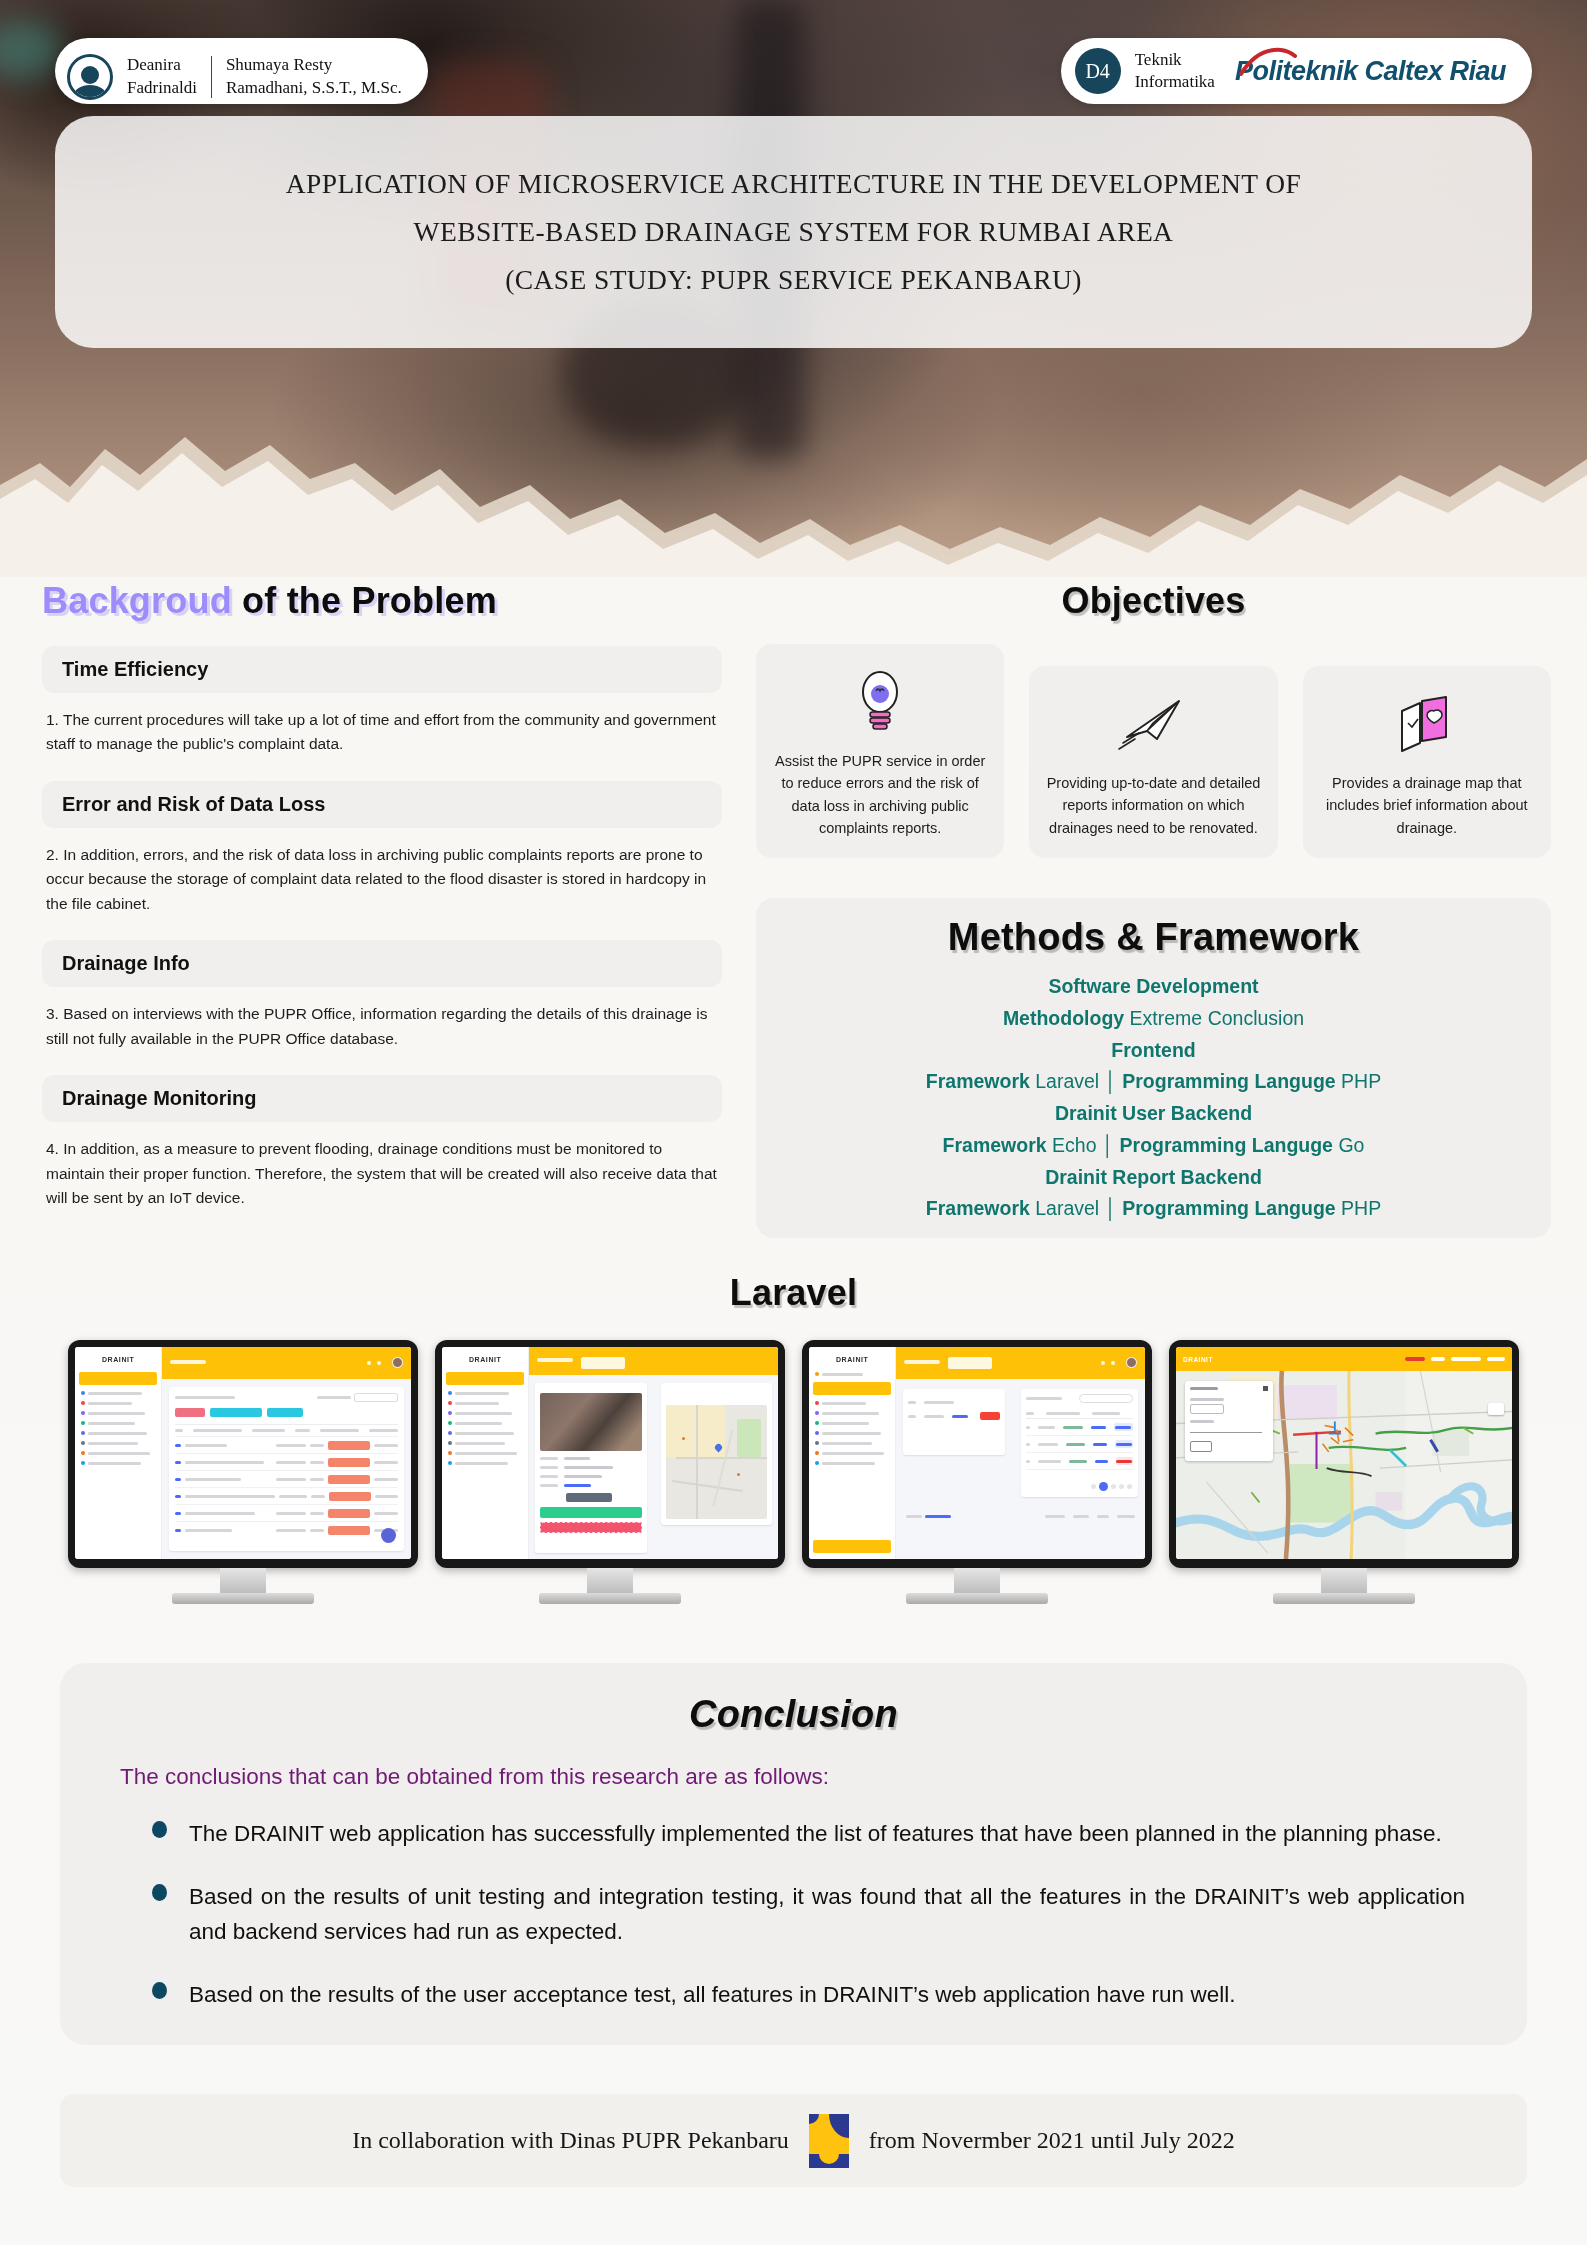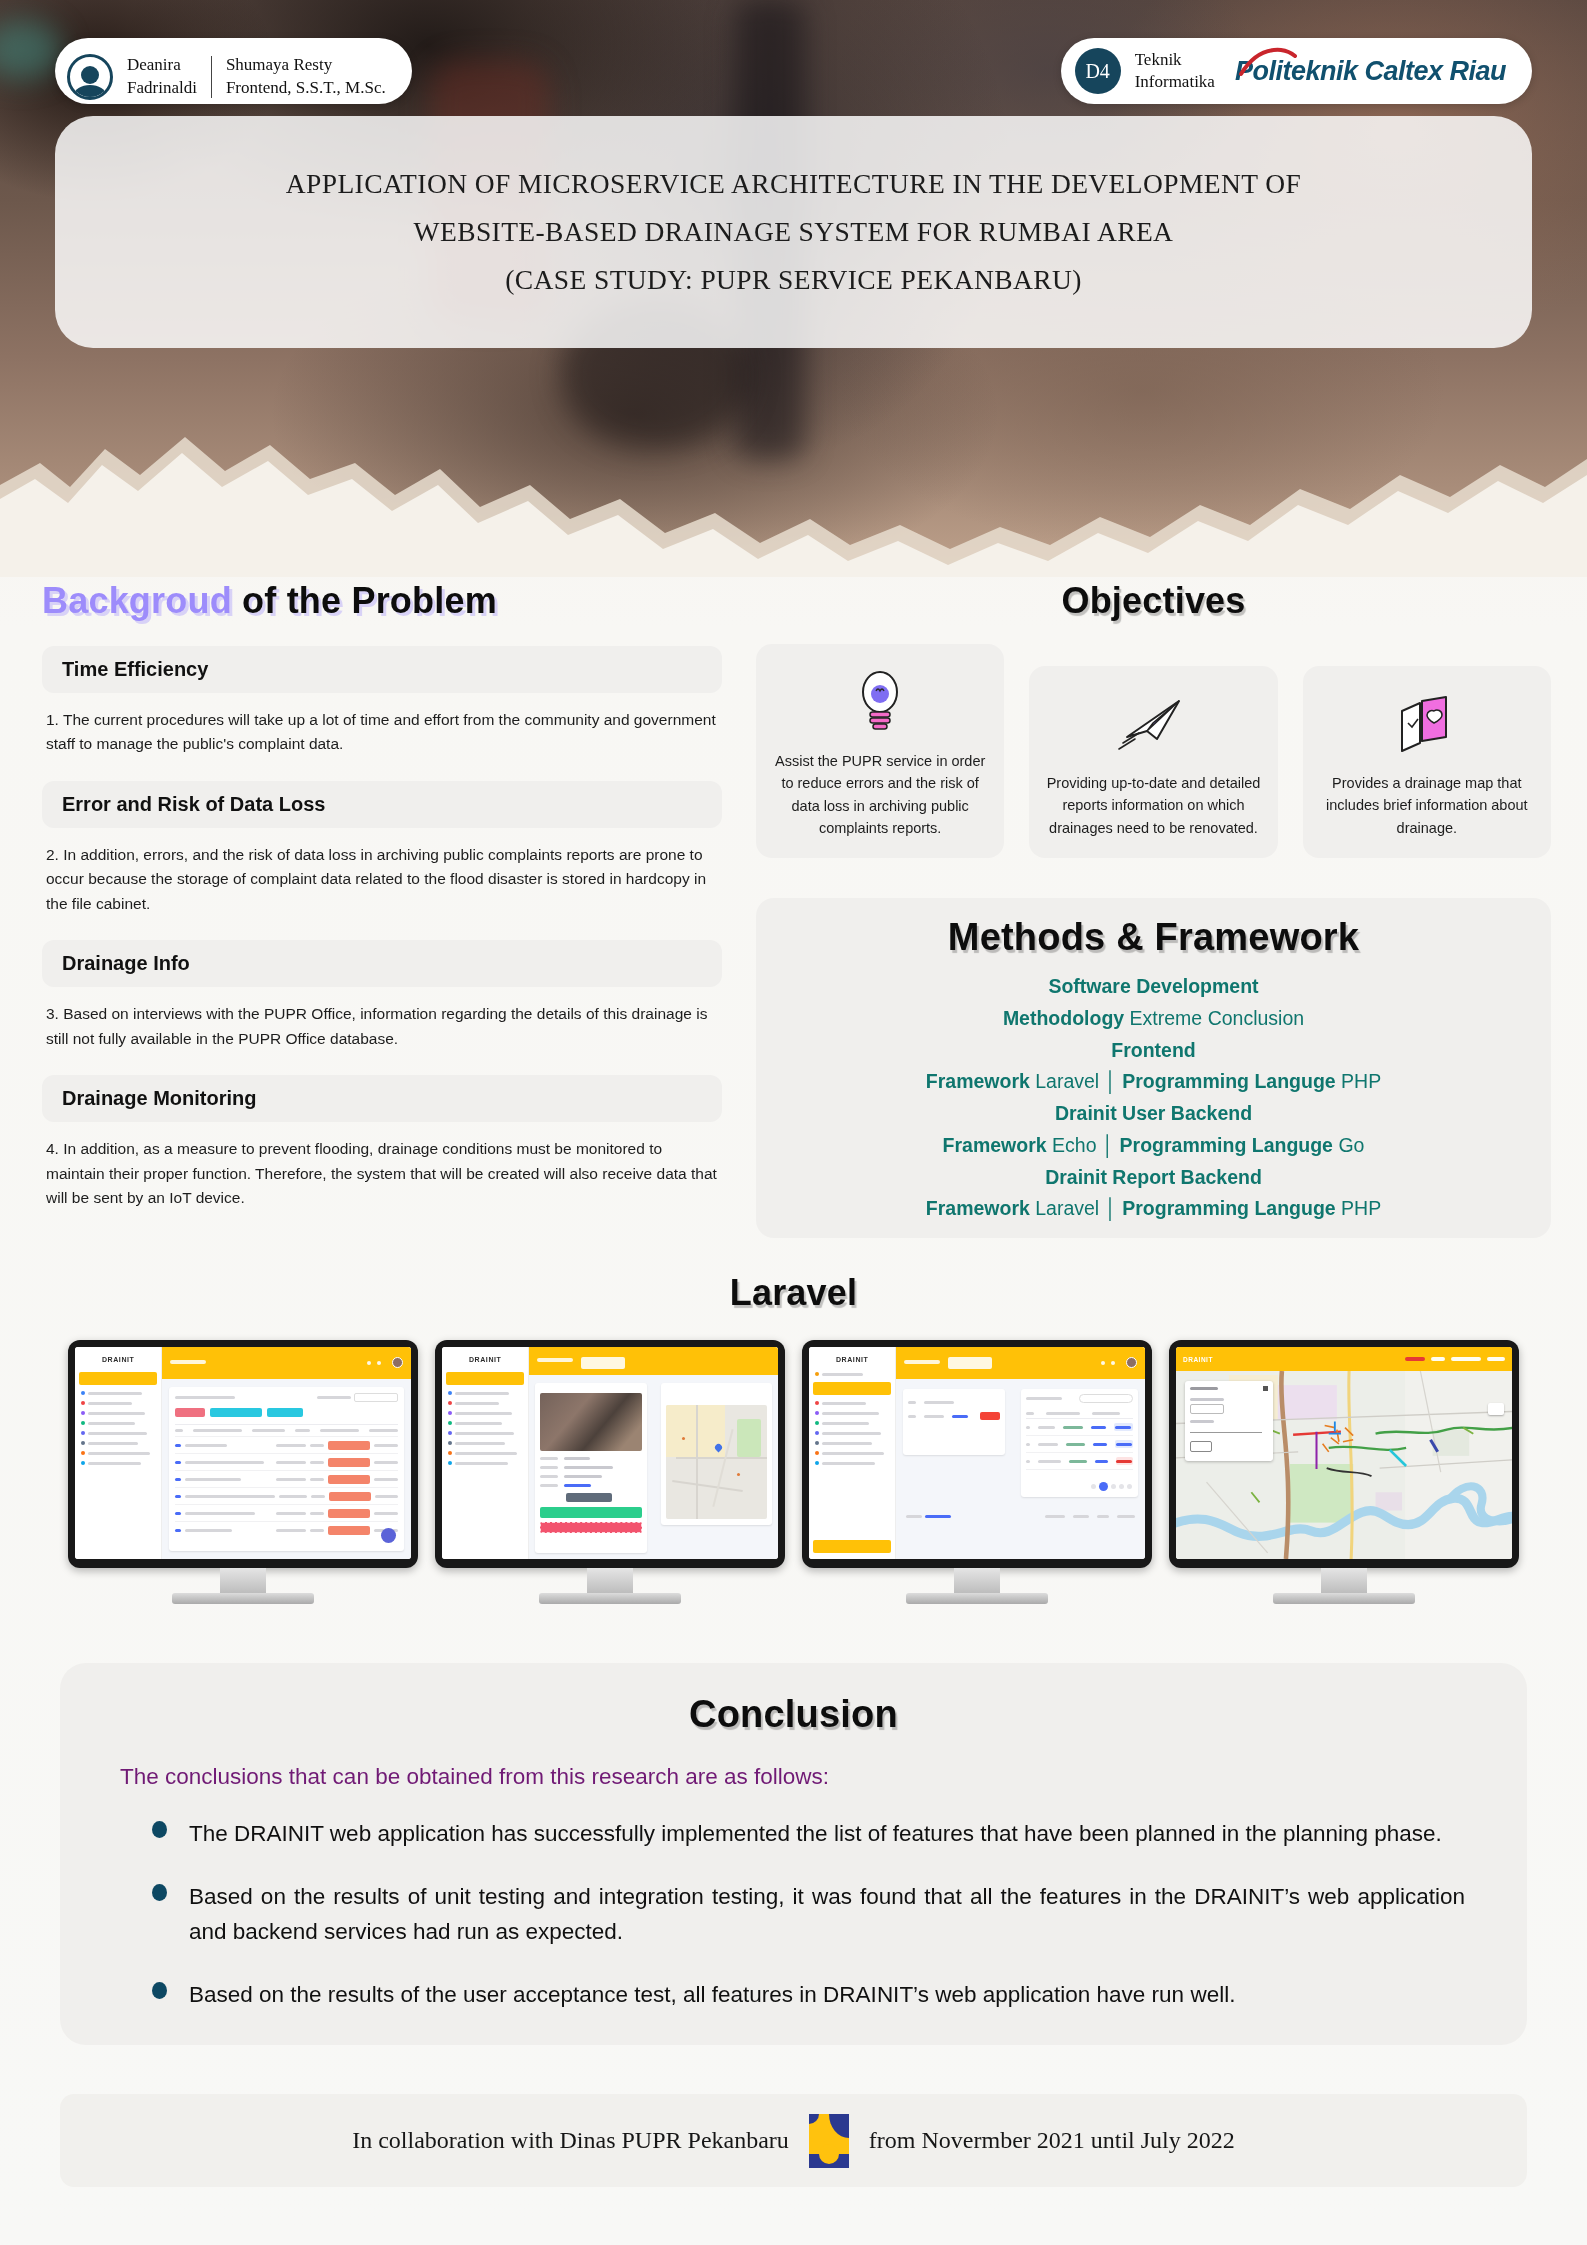--- a/index.html
+++ b/index.html
@@ -129,21 +129,21 @@
   .nl { height:4px; border-radius:2px; background:#fffdf4; }
   .map4 { position:absolute; left:0; right:0; top:24px; bottom:0; background:#eceee9; }
   .panel4 { position:absolute; left:9px; top:10px; width:88px; height:80px; background:#fff; border-radius:3px;
             box-shadow:0 1px 3px rgba(0,0,0,.25); padding:5px; z-index:3; }
   .zoom4 { position:absolute; right:8px; top:32px; width:16px; height:12px; background:#fff; border-radius:2px;
            box-shadow:0 1px 2px rgba(0,0,0,.3); z-index:3; }
 
   
   #conclusion-sec { position:absolute; left:60px; top:1663px; width:1467px; height:382px;
                     background:#f0efed; border-radius:26px; padding-top:30px; }
-  #conclusion-sec .h2 { font-size:38px; }
+  #conclusion-sec .h2 { font-size:38px;font-style:italic; }
   .conc-intro { margin:28px 60px 0; font-size:22.5px; color:#701a75; }
   .conc-list { margin-top:26px; list-style:none; }
   .conc-item { display:flex; gap:22px; padding:0 62px 0 92px; margin-bottom:27px; }
   .conc-dot { width:15px; height:17px; border-radius:50%; background:#0d4863; flex:0 0 auto; margin-top:5px; }
   .conc-text { font-size:22.5px; line-height:1.58; color:#101010; }
   .conc-text.just { text-align:justify; }
 
   
   #footer-bar { position:absolute; left:60px; top:2094px; width:1467px; height:93px; background:#f1f0ed;
                 border-radius:14px; display:flex; align-items:center; justify-content:center; gap:20px; }
@@ -170,21 +170,21 @@
         <span class="avatar-head"></span>
           <span class="avatar-body"></span>
       </span>
       <span class="author-name">
         <span>Deanira</span><br>
         <span>Fadrinaldi</span>
       </span>
       <span class="pill-divider"></span>
       <span class="author-name">
         <span>Shumaya Resty</span><br>
-        <span>Frontend, S.S.T., M.Sc.</span>
+        <span>Ramadhani, S.S.T., M.Sc.</span>
       </span>
     </div>
 
     <div class="pill" id="program-pill">
       <span class="d4-badge">D4</span>
       <span class="program-name">
         <span>Teknik</span><br>
         <span>Informatika</span>
       </span>
       <span class="pcr-logo">

